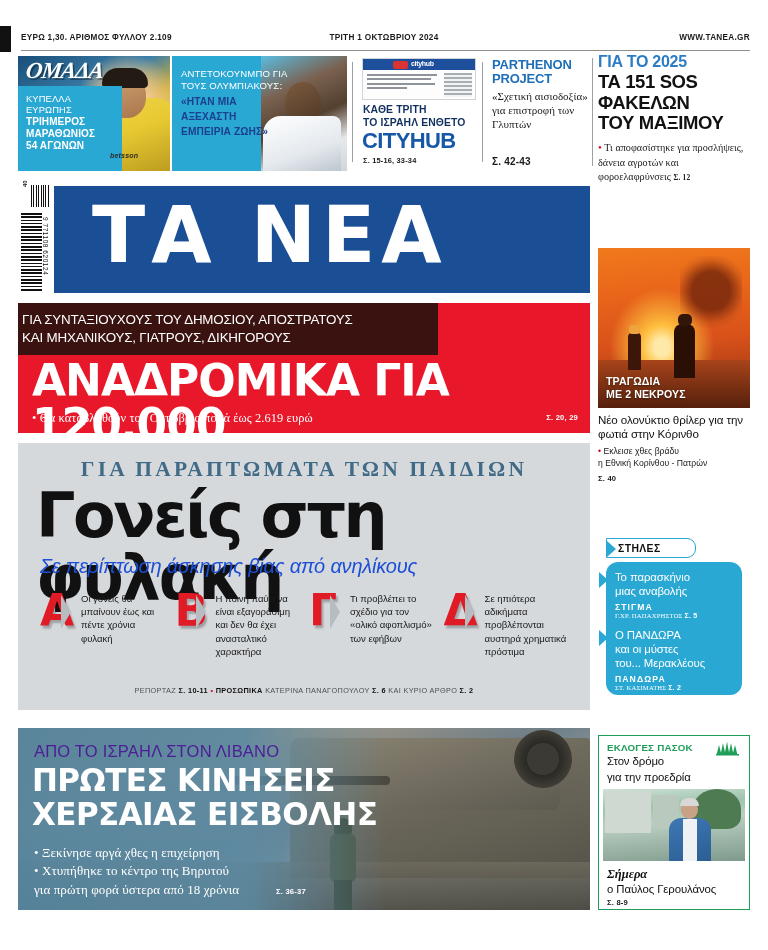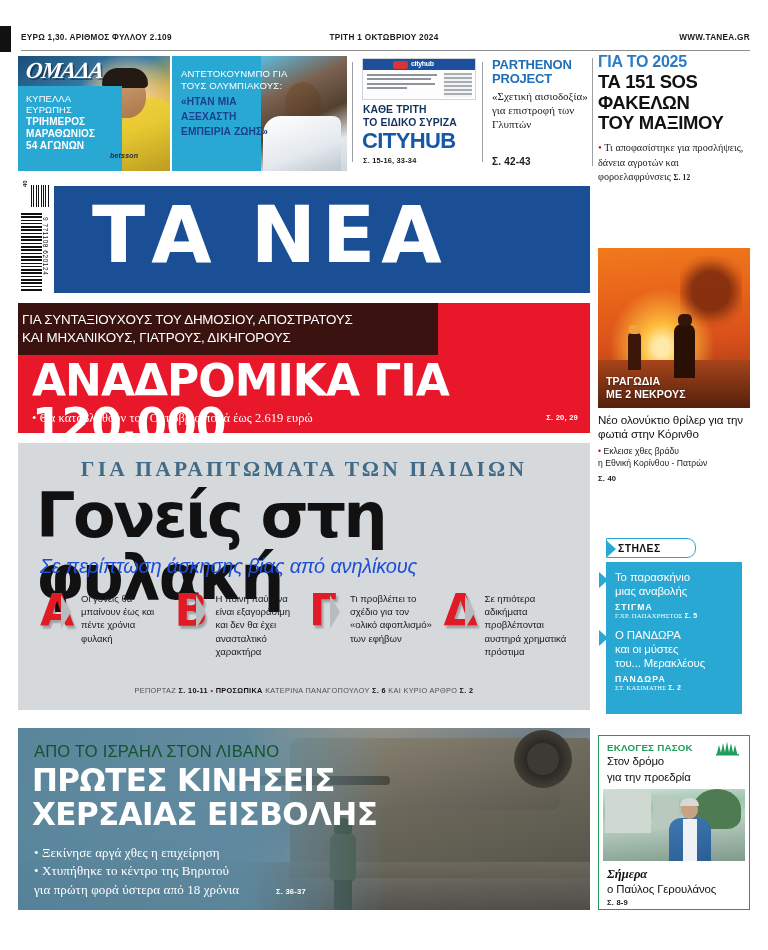--- a/index.html
+++ b/index.html
@@ -163,21 +163,21 @@
   
   .stiles { position:absolute; left:598px; top:538px; width:152px; }
   .stiles-tab {
     position:relative; width:90px; height:20px;
     border:1.4px solid #2aa8d4; border-radius:0 9px 9px 0;
     background:#fff; margin-left:8px;
   }
   .stiles-tab span { position:absolute; left:11px; top:3.5px; font-size:10.4px; font-weight:bold; color:#111; letter-spacing:.4px;}
   .stiles-arrow { position:absolute; left:0; top:2px; width:0; height:0;
     border-left:9px solid #2aa8d4; border-top:8px solid transparent; border-bottom:8px solid transparent;}
-  .stiles-body { margin-top:4px; margin-left:8px; width:136px; background:#2aa8d4; padding:8px 8px 23px 9px; position:relative;}
+  .stiles-body { margin-top:4px; margin-left:8px; width:136px; background:#2aa8d4; padding:8px 8px 4px 9px; position:relative;border-radius:12px;}
   .st-item { position:relative; margin-bottom:9px; }
   .st-item:last-child { margin-bottom:0; }
   .st-arrow { position:absolute; left:-16px; top:2px; width:0; height:0;
     border-left:9px solid #2aa8d4; border-top:8px solid transparent; border-bottom:8px solid transparent;}
   .st-title { font-size:11.4px; color:#fff; line-height:1.26; letter-spacing:-.1px;}
   .st-col { margin-top:3px; font-size:8.6px; font-weight:bold; color:#fff; letter-spacing:1.1px;}
   .st-by { font-size:6.6px; color:#fff; letter-spacing:.2px; font-family:"Liberation Serif", serif;}
   .st-by b { font-family:"Liberation Sans", sans-serif; font-size:7px;}
 
   
@@ -274,21 +274,21 @@
   .bs-wheel { position:absolute; right:18px; top:2px; width:58px; height:58px; border-radius:50%;
     background: radial-gradient(circle,#3b3a34 38%, #2a2924 40%, #555248 100%); }
   .bs-ground { position:absolute; left:0; bottom:0; width:572px; height:48px;
     background: linear-gradient(#6e6a5e,#4a473e); opacity:.85;}
   .bs-soldier { position:absolute; left:310px; bottom:0; width:30px; height:92px; }
   .bs-sold-h { position:absolute; left:6px; top:0; width:18px; height:17px; background:#3f4a38; border-radius:9px 9px 4px 4px;}
   .bs-sold-b { position:absolute; left:2px; top:16px; width:26px; height:48px; background:#4c5742; border-radius:6px;}
   .bs-sold-l { position:absolute; left:6px; top:62px; width:18px; height:30px; background:#3c4636;}
   .bs-overlay { position:absolute; left:0; top:0; width:370px; height:182px;
     background: linear-gradient(90deg, rgba(86,133,158,.94) 0%, rgba(92,138,162,.90) 62%, rgba(100,145,168,0) 100%); }
-  .bs-kick { position:absolute; left:16px; top:14px; font-size:16.5px; color:#14532d; letter-spacing:.2px; font-weight:500;}
+  .bs-kick { position:absolute; left:16px; top:14px; font-size:16.5px; color:#4c1d95; letter-spacing:.2px; font-weight:500;}
   .bs-h1 { position:absolute; left:14px; top:36px; font-size:31px; font-weight:bold; color:#fff;
     letter-spacing:-.6px; line-height:1.06; font-family:"DejaVu Sans", sans-serif;}
   .bs-h2 { position:absolute; left:14px; top:70px; font-size:31px; font-weight:bold; color:#fff;
     letter-spacing:-.6px; line-height:1.06; font-family:"DejaVu Sans", sans-serif;}
   .bs-bul { position:absolute; left:16px; top:116px; font-family:"Liberation Serif", serif;
     font-size:13px; color:#fff; line-height:1.42; letter-spacing:.1px;}
   .bs-page { position:absolute; left:258px; top:159px; font-size:7.6px; font-weight:bold; color:#fff; letter-spacing:.2px;}
 </style>
 </head>
 <body>
@@ -345,21 +345,21 @@
         <div class="ch-thumb-wm">cityhub</div>
         <div class="ch-thumb-lines">
           <i></i>
             <i></i>
             <i></i>
             <i></i>
         </div>
         <div class="ch-thumb-grid"></div>
       </div>
       <div class="ch-l1">ΚΑΘΕ ΤΡΙΤΗ</div>
-      <div class="ch-l2">ΤΟ ΕΙΔΙΚΟ ΣΥΡΙΖΑ</div>
+      <div class="ch-l2">ΤΟ ΙΣΡΑΗΛ ΕΝΘΕΤΟ</div>
       <div class="ch-big">CITYHUB</div>
       <div class="ch-page">Σ. 15-16, 33-34</div>
     </div>
 
     <div class="vdiv" style="left:482px; top:8px; height:100px;"></div>
 
     <div class="teaser-parthenon">
       <div class="pt-t1">PARTHENON</div>
       <div class="pt-t1">PROJECT</div>
       <div class="pt-body">«Σχετική αισιοδοξία» για επιστροφή των Γλυπτών</div>

